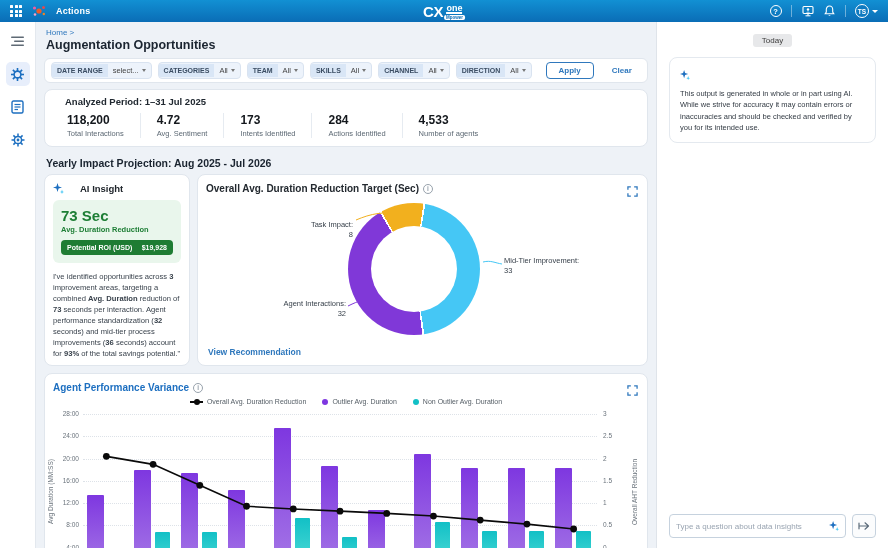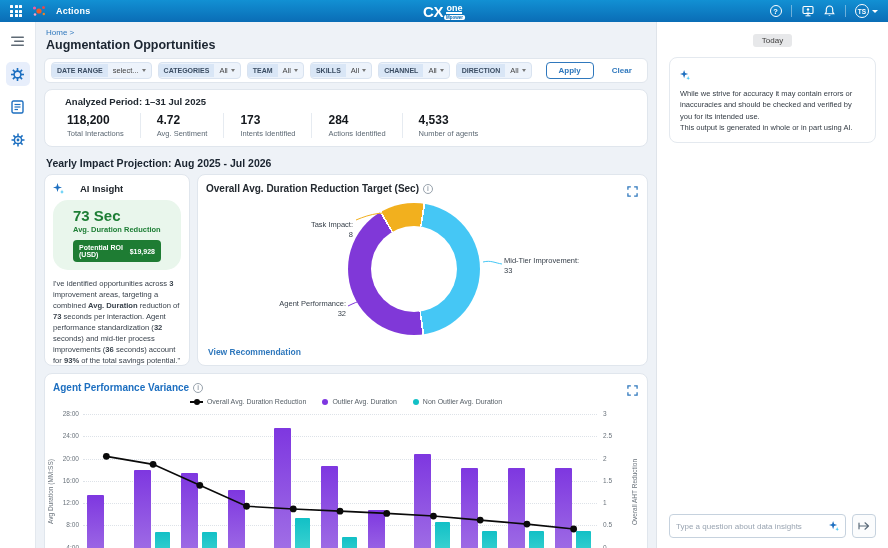--- a/index.html
+++ b/index.html
@@ -52,21 +52,21 @@
   .metric:first-child { padding-left:2px; border-left:none; }
   .metric-value { font-size:12px; font-weight:bold; color:#14181d; }
   .metric-unit { font-size:8px; font-weight:normal; color:#3c434a; }
   .metric-label { font-size:7.5px; color:#5d6974; margin-top:2px; }
 
   .section-title { font-size:10.5px; font-weight:bold; color:#1a2430; margin:10px 0 5px 2px; }
 
   .cards-row { display:flex; gap:7px; height:192px; }
   .ai-card { width:146px; min-width:146px; border-radius:8px; padding:8px; overflow:hidden; }
   .ai-head { display:flex; align-items:center; gap:16px; font-size:9.5px; font-weight:bold; color:#20262c; }
-  .ai-highlight { background:#e9f6ec; border-radius:15px; padding:7px 20px 8px; margin-top:6px; }
+  .ai-highlight { background:#e9f6ec; border-radius:6px; padding:7px 8px 8px; margin-top:6px; }
   .ai-big { font-size:15px; font-weight:bold; color:#1d7e35; }
   .ai-big-label { font-size:7.5px; font-weight:bold; color:#1d7e35; margin-top:1px; }
   .roi-pill { background:#1e7c33; color:#fff; border-radius:4px; display:flex; justify-content:space-between; align-items:center; font-size:7px; font-weight:bold; padding:4px 6px; margin-top:6px; }
   .ai-body { font-size:7.6px; color:#39424c; line-height:1.45; margin-top:8px; }
 
   .donut-card { flex:1; border-radius:8px; padding:8px; position:relative; min-width:0; }
   .card-title-row { display:flex; align-items:center; gap:4px; }
   .card-title { font-size:10px; font-weight:bold; color:#23292f; }
   .card-title.blue { color:#1d6fc0; }
   .info-icon { width:10px; height:10px; border:1px solid #98a2ac; border-radius:50%; color:#98a2ac; font-size:6.5px; display:flex; align-items:center; justify-content:center; font-weight:bold; cursor:pointer; }
@@ -337,21 +337,21 @@
 
         <div class="callout" style="left:65px;top:45px;width:90px;text-align:right;">
           <div id="callout-yellow-label">Task Impact:</div>
           <div>8</div>
         </div>
         <div class="callout" style="left:306px;top:81px;width:110px;">
           <div id="callout-cyan-label">Mid-Tier Improvement:</div>
           <div>33</div>
         </div>
         <div class="callout" style="left:48px;top:124px;width:100px;text-align:right;">
-          <div id="callout-purple-label">Agent Performance:</div>
+          <div id="callout-purple-label">Agent Interactions:</div>
           <div>32</div>
         </div>
 
         <span class="view-rec">View Recommendation</span>
       </div>
     </div>
 
     <div class="card variance-card">
       <div class="card-title-row">
         <span class="card-title blue">Agent Performance Variance</span>
@@ -450,22 +450,22 @@
 
   <aside class="rightpanel">
     <div class="today-pill">Today</div>
 
     <div class="disclaimer">
       <svg width="10" height="10" viewBox="0 0 11 11">
         <path d="M4.5 0 L5.6 3.4 L9 4.5 L5.6 5.6 L4.5 9 L3.4 5.6 L0 4.5 L3.4 3.4 Z" fill="#1d6fc0"></path>
         <path d="M9 6.5 L9.6 8.4 L11 9 L9.6 9.6 L9 11 L8.4 9.6 L7 9 L8.4 8.4 Z" fill="#45c7f5"></path>
       </svg>
       <div class="disclaimer-text">
+        <div>This output is generated in whole or in part using AI.</div>
         <div>While we strive for accuracy it may contain errors or inaccuracies and should be checked and verified by you for its intended use.</div>
-        <div>This output is generated in whole or in part using AI.</div>
       </div>
     </div>
 
     <div class="chatbar">
       <div class="chat-input-wrap">
         <input class="chat-input" placeholder="Type a question about data insights" style="">
         <svg width="10" height="10" viewBox="0 0 11 11">
           <path d="M4.5 0 L5.6 3.4 L9 4.5 L5.6 5.6 L4.5 9 L3.4 5.6 L0 4.5 L3.4 3.4 Z" fill="#1d6fc0"></path>
           <path d="M9 6.5 L9.6 8.4 L11 9 L9.6 9.6 L9 11 L8.4 9.6 L7 9 L8.4 8.4 Z" fill="#45c7f5"></path>
         </svg>

